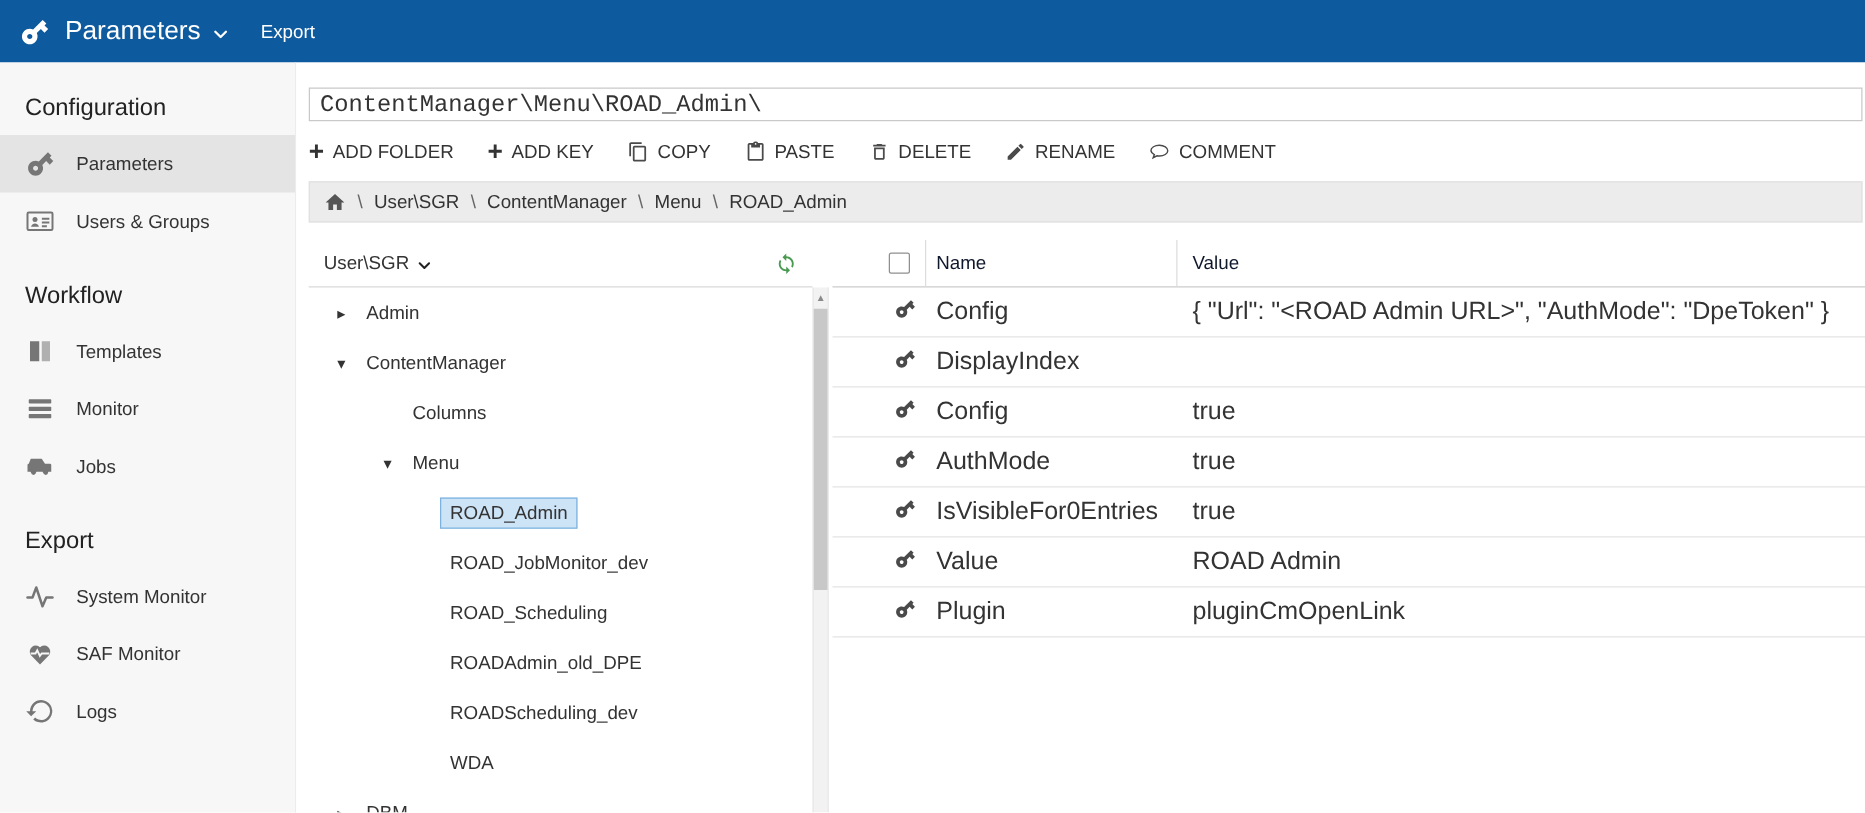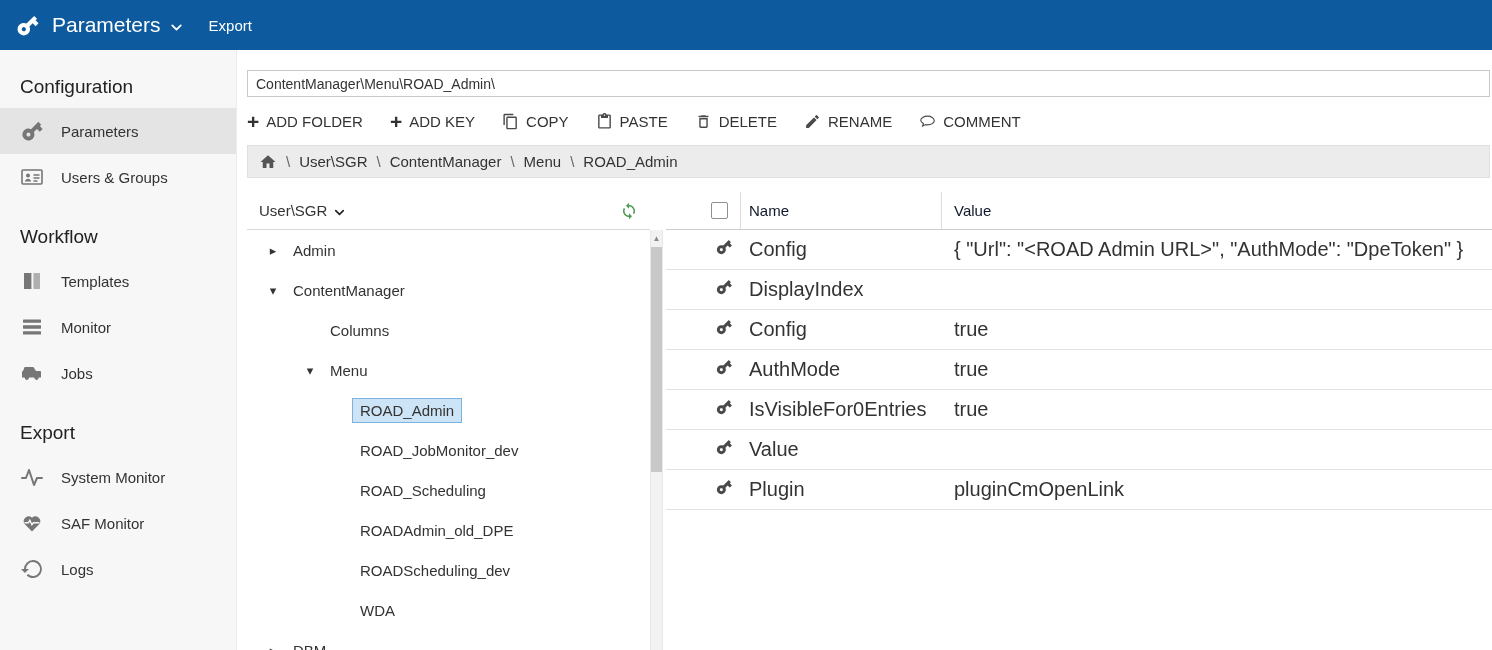--- a/index.html
+++ b/index.html
@@ -18,21 +18,21 @@
 
   
   .sidebar{position:absolute;left:0;top:50px;bottom:0;width:237px;background:var(--sidebar-bg,#f7f7f7);border-right:1px solid #ececec}
   .side-title{font-size:19px;color:#222;padding:26px 0 10px 20px}
   .side-item{height:46px;display:flex;align-items:center;gap:17px;padding-left:20px;font-size:15px;color:#333;cursor:pointer}
   .side-item.selected{background:#e4e4e4}
   .side-item .icon{width:24px;height:24px;color:#767676}
 
   
   .main{position:absolute;left:237px;top:50px;right:0;bottom:0;background:#fff;padding-left:10px;display:flex;flex-direction:column;overflow:hidden}
-  .path-input{margin-top:20px;height:27px;border:1px solid #c9c9c9;font-size:14px;padding:0 8px;color:#333;font-family:Liberation Sans, sans-serif;width:calc(100% - 2px);outline:none}
+  .path-input{margin-top:20px;height:27px;border:1px solid #c9c9c9;font-size:19px;padding:0 8px;color:#333;font-family:Liberation Mono, monospace;width:calc(100% - 2px);outline:none}
   .toolbar{margin-top:11px;height:27px;display:flex;align-items:center;gap:27px}
   .tool-btn{display:flex;align-items:center;gap:7px;font-size:15px;color:#333;cursor:pointer;white-space:nowrap}
   .tool-btn .icon{width:17px;height:17px;color:#4a4a4a}
   .plus{font-size:21px;font-weight:700;line-height:17px;color:#333}
   .breadcrumb{margin-top:10px;height:33px;background:var(--breadcrumb-bg,#ececec);border:1px solid #e0e0e0;display:flex;align-items:center;width:calc(100% - 2px)}
   .bc-items{display:flex;align-items:center;gap:9px;padding-left:11px;font-size:15px;color:#333}
   .bc-home{width:18px;height:18px;color:#555;cursor:pointer}
   .bc-sep{color:#666}
   .bc-seg{cursor:pointer}
 
@@ -357,20 +357,21 @@
             <div class="cell-name">IsVisibleFor0Entries</div>
             <div class="cell-value">true</div>
           </div>
           <div class="trow">
             <div class="tcell"><span class="icon rot">
                 <svg viewBox="0 0 24 24" fill="currentColor">
                   <path d="M12.65 10C11.83 7.67 9.61 6 7 6c-3.31 0-6 2.69-6 6s2.69 6 6 6c2.61 0 4.83-1.67 5.65-4H17v4h4v-4h2v-4H12.65zM7 14c-1.1 0-2-.9-2-2s.9-2 2-2 2 .9 2 2-.9 2-2 2z"></path>
                 </svg>
               </span></div>
             <div class="cell-name">Value</div>
+            <div class="cell-value">ROAD Admin</div>
           </div>
           <div class="trow">
             <div class="tcell"><span class="icon rot">
                 <svg viewBox="0 0 24 24" fill="currentColor">
                   <path d="M12.65 10C11.83 7.67 9.61 6 7 6c-3.31 0-6 2.69-6 6s2.69 6 6 6c2.61 0 4.83-1.67 5.65-4H17v4h4v-4h2v-4H12.65zM7 14c-1.1 0-2-.9-2-2s.9-2 2-2 2 .9 2 2-.9 2-2 2z"></path>
                 </svg>
               </span></div>
             <div class="cell-name">Plugin</div>
             <div class="cell-value">pluginCmOpenLink</div>
           </div>

